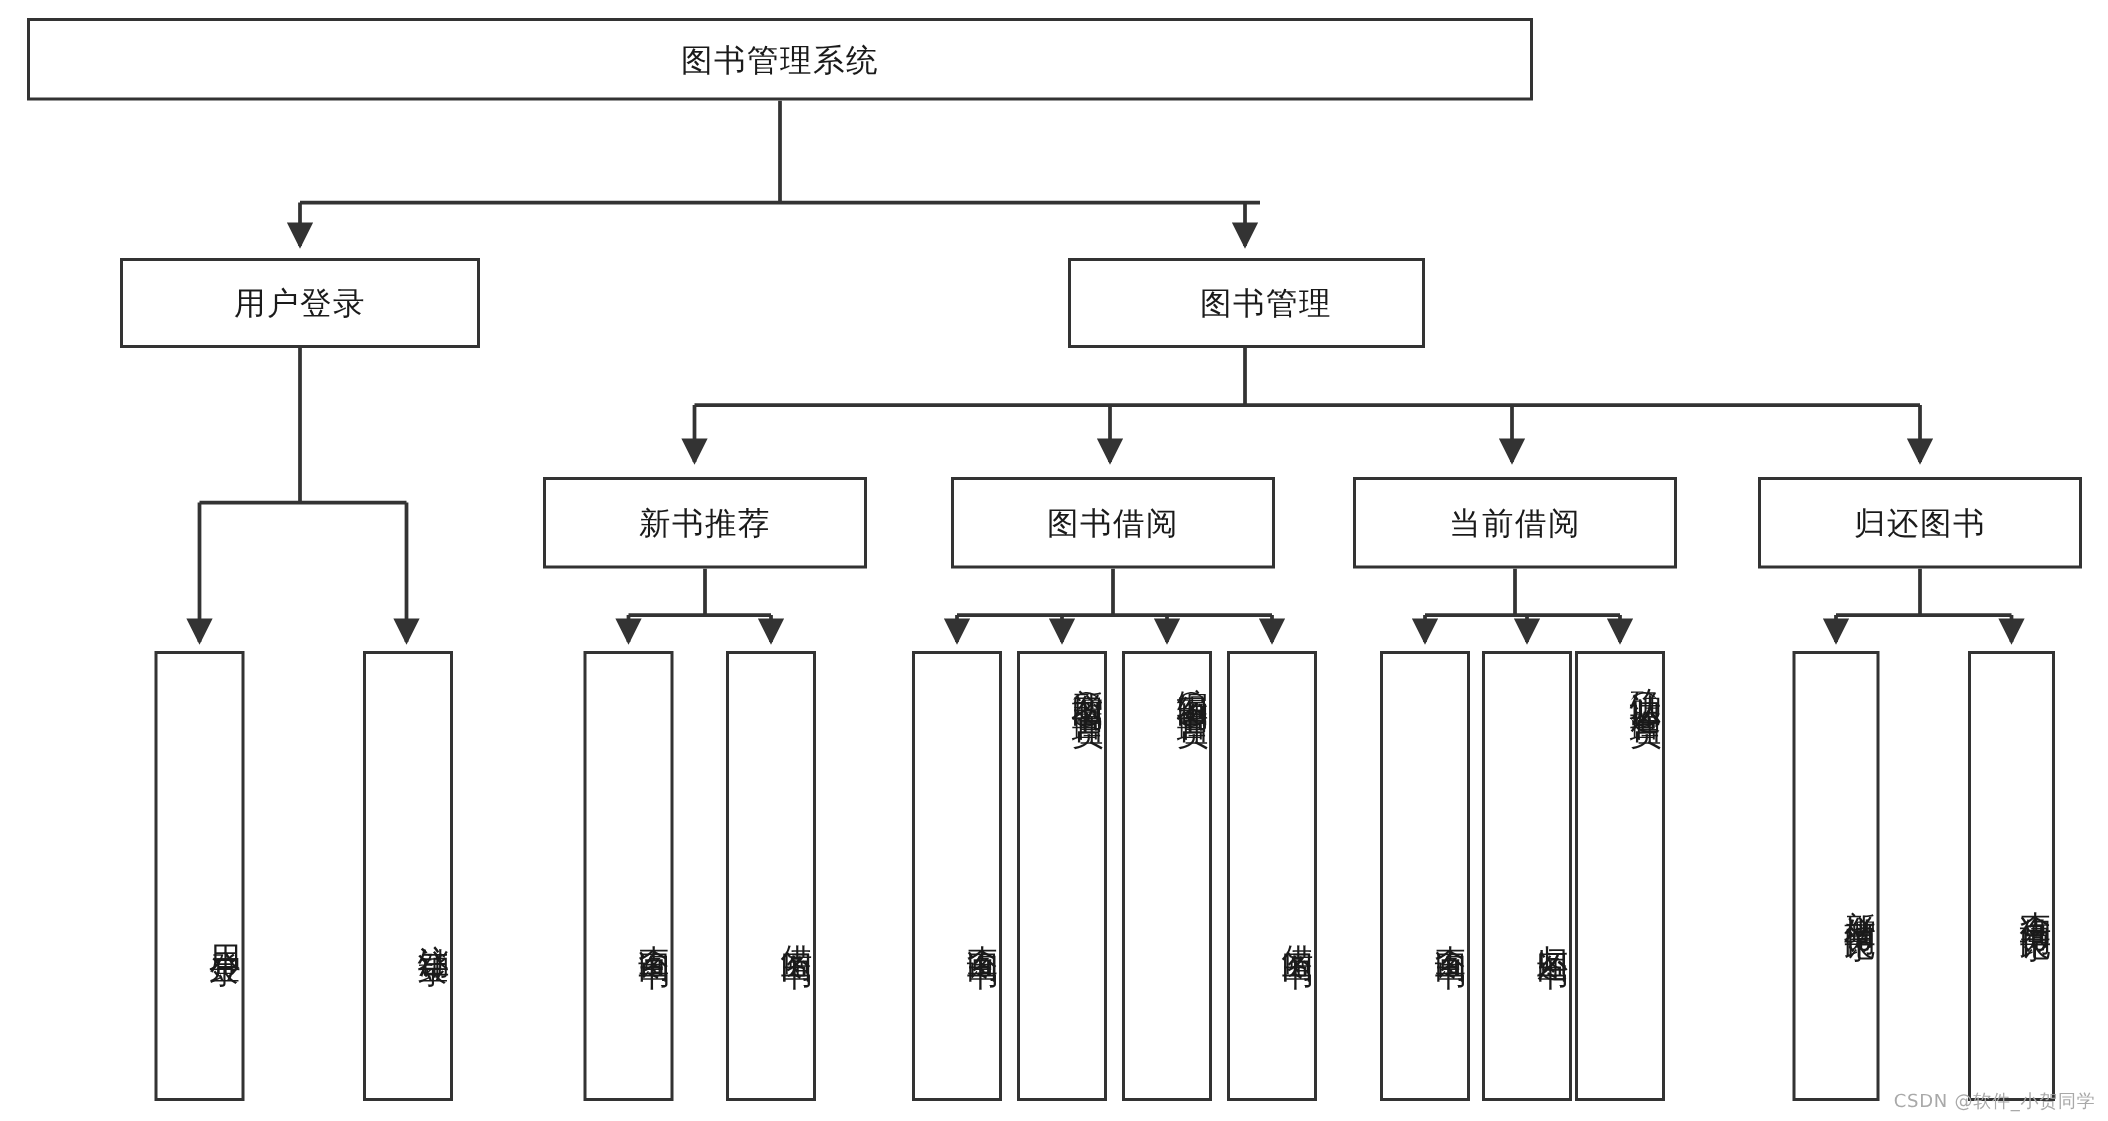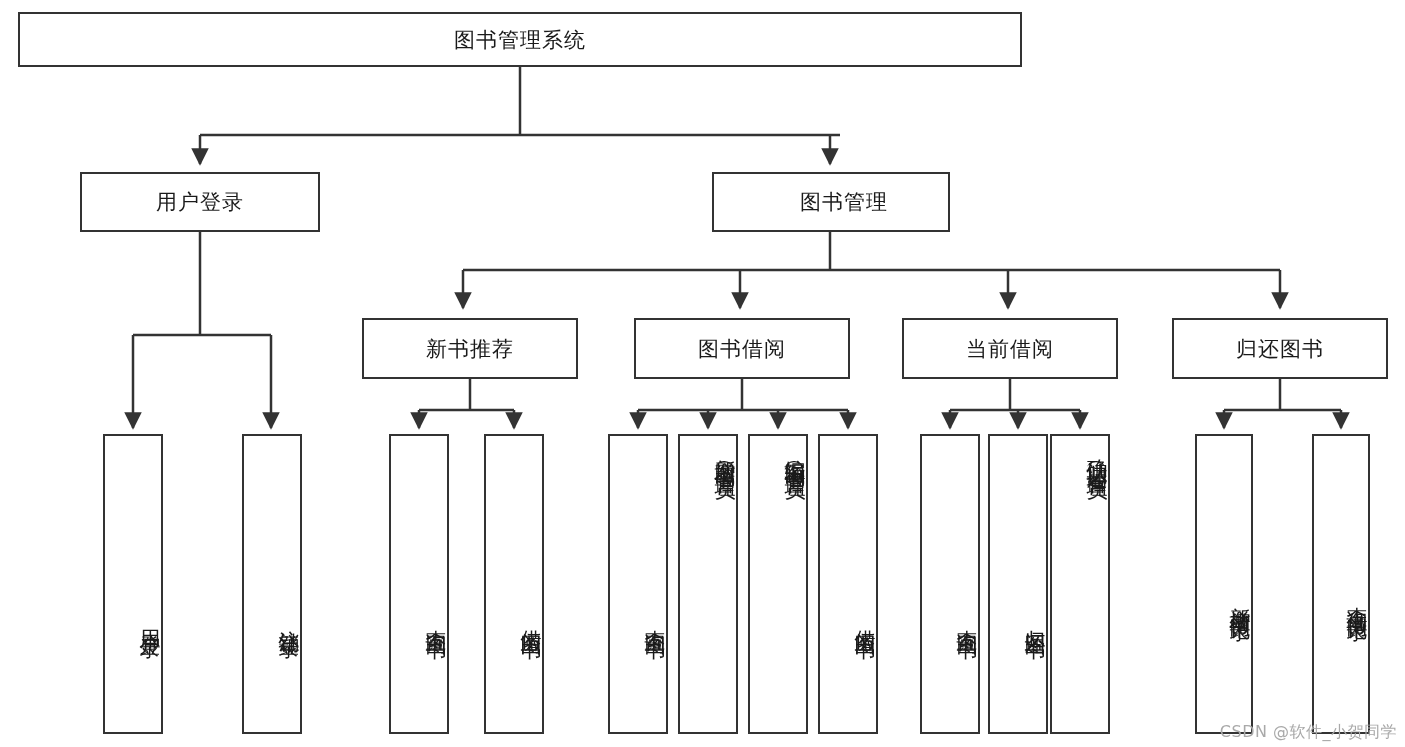--- a/index.html
+++ b/index.html
@@ -57,21 +57,21 @@
     left: 0;
     top: 0;
     width: 1405px;
     height: 747px;
     pointer-events: none;
   }
   .watermark {
     position: absolute;
     right: 8px;
     bottom: 4px;
-    font-size: 16px;
+    font-size: 12px;
     color: #a9a9a9;
     white-space: nowrap;
     letter-spacing: 0.5px;
   }
 </style>
 </head>
 <body>
 
 <div id="canvas">
 

